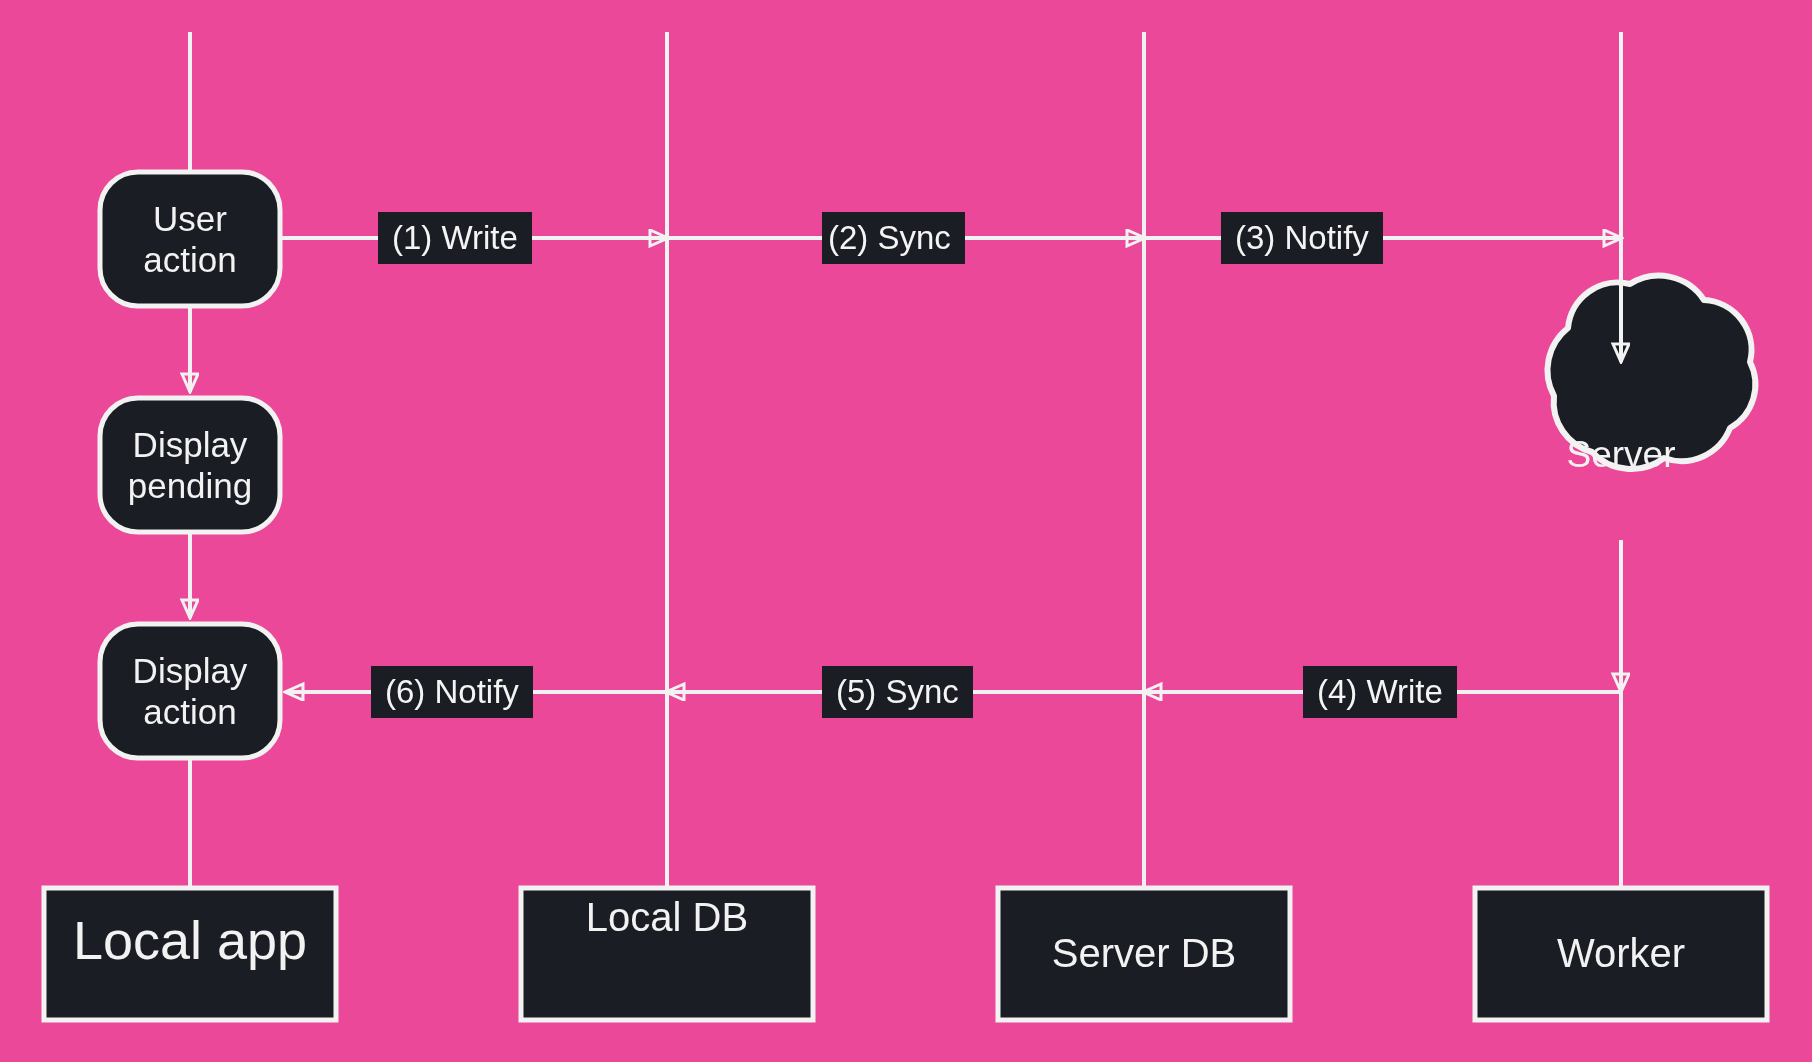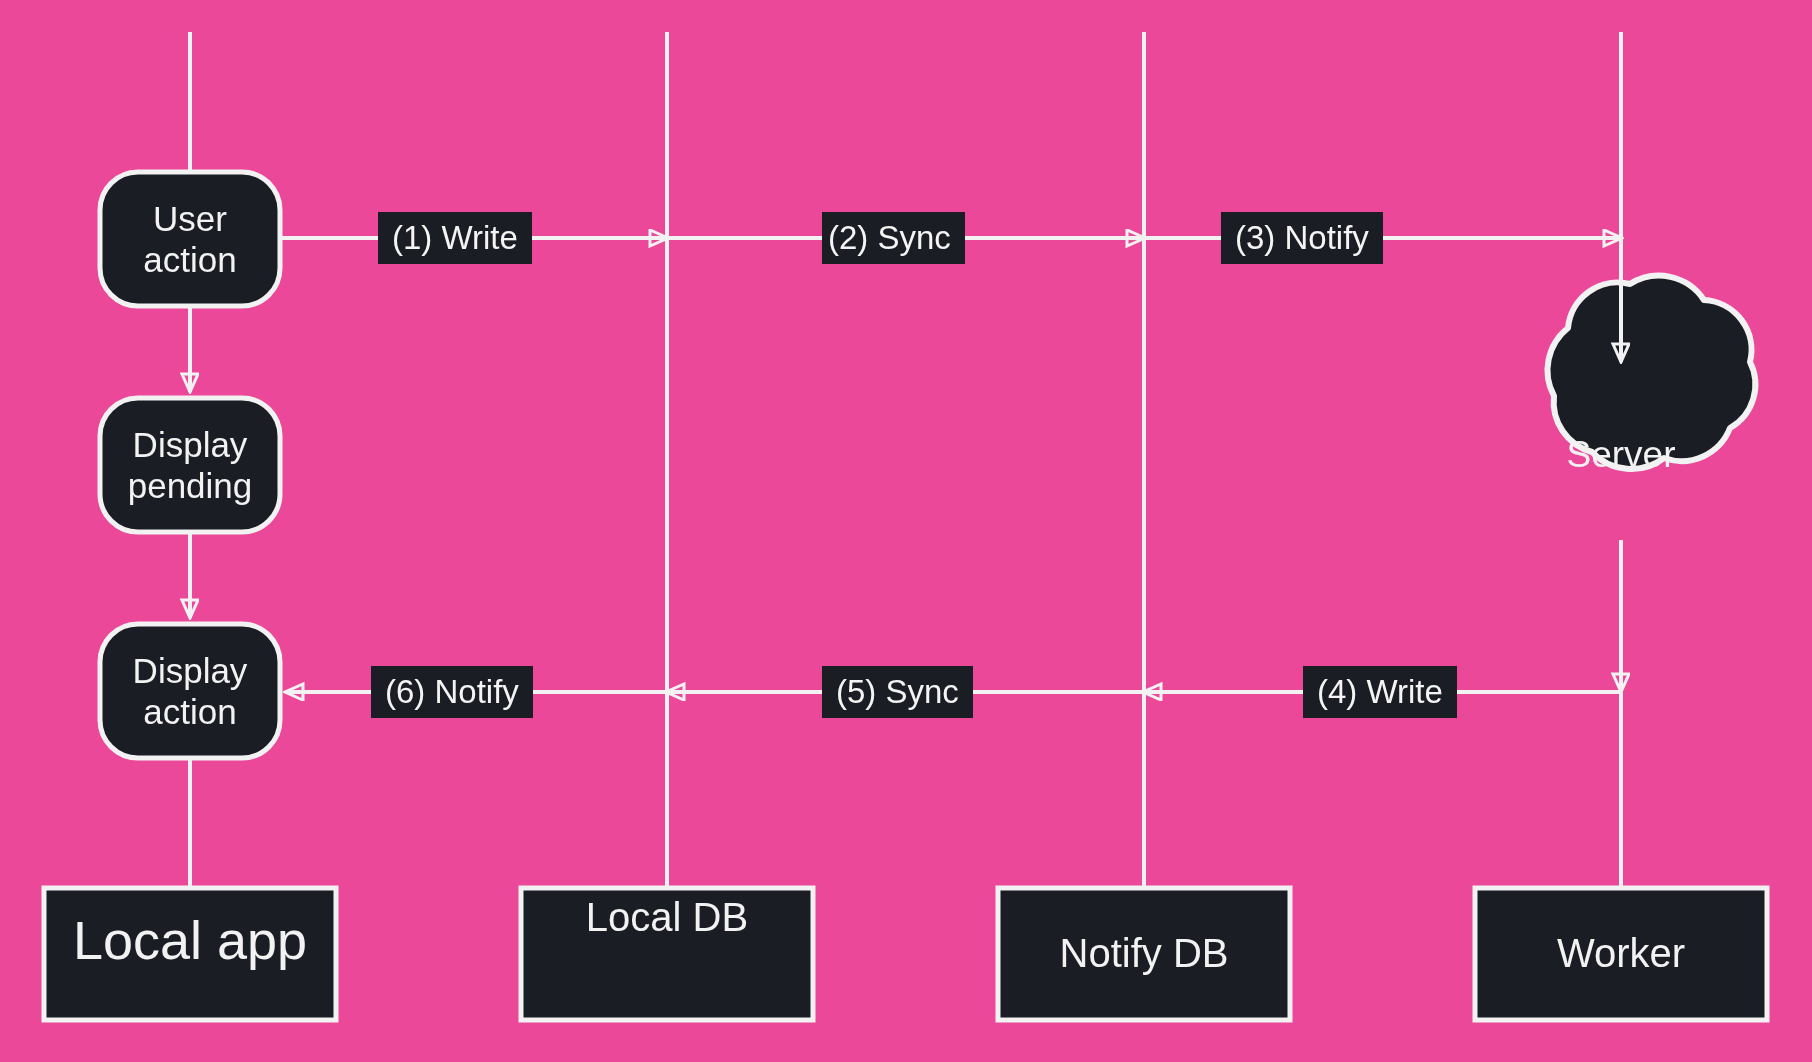--- a/index.html
+++ b/index.html
@@ -172,20 +172,20 @@
 
   <div class="node-label" style="left:44px; top:875px; width:292px; height:132px; font-size:54px;">
     <span>Local app</span>
   </div>
 
   <div class="node-label" style="left:521px; top:852px; width:292px; height:132px; font-size:40px;">
     <span>Local DB</span>
   </div>
 
   <div class="node-label" style="left:998px; top:888px; width:292px; height:132px; font-size:40px;">
-    <span>Notify DB</span>
+    <span>Server DB</span>
   </div>
 
   <div class="node-label" style="left:1475px; top:888px; width:292px; height:132px; font-size:40px;">
     <span>Worker</span>
   </div>
 
 </div>
 
 </body></html>

